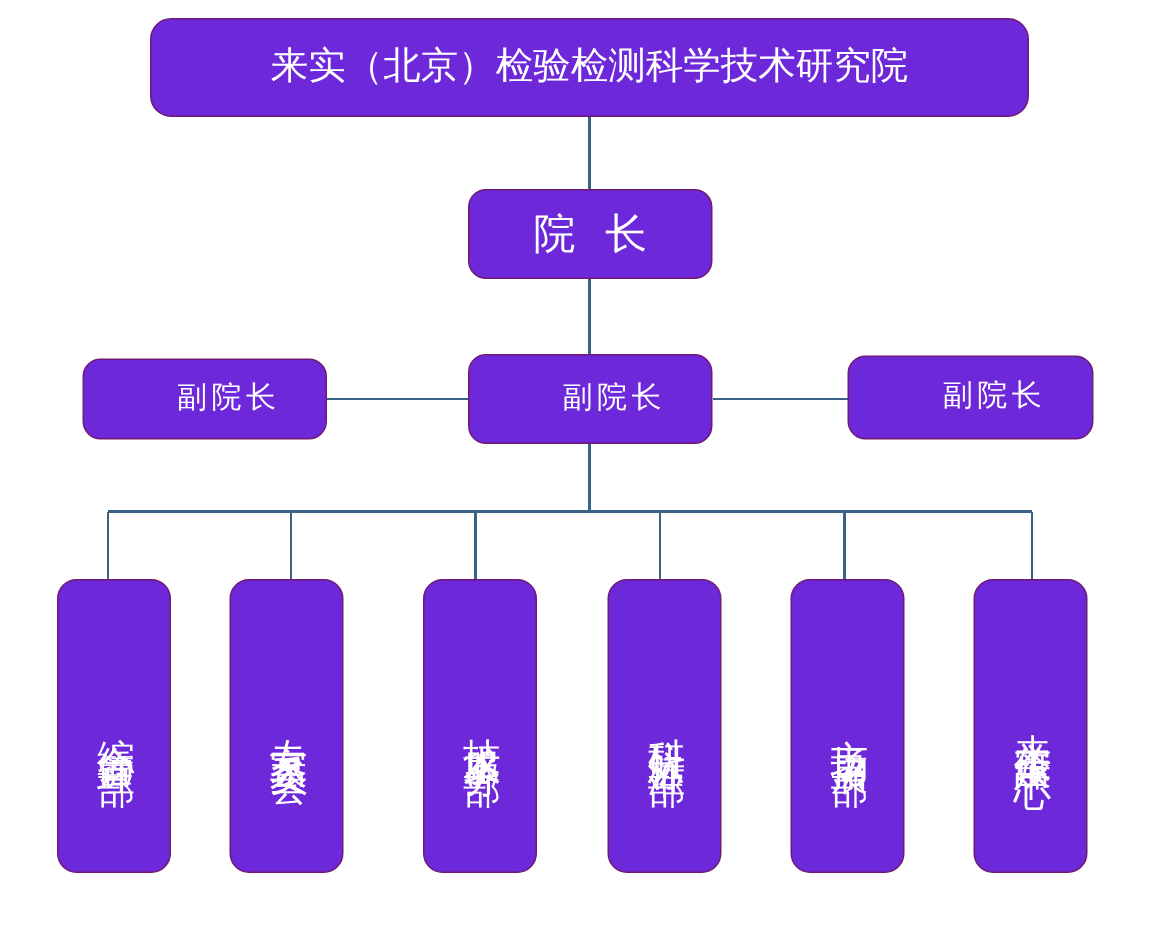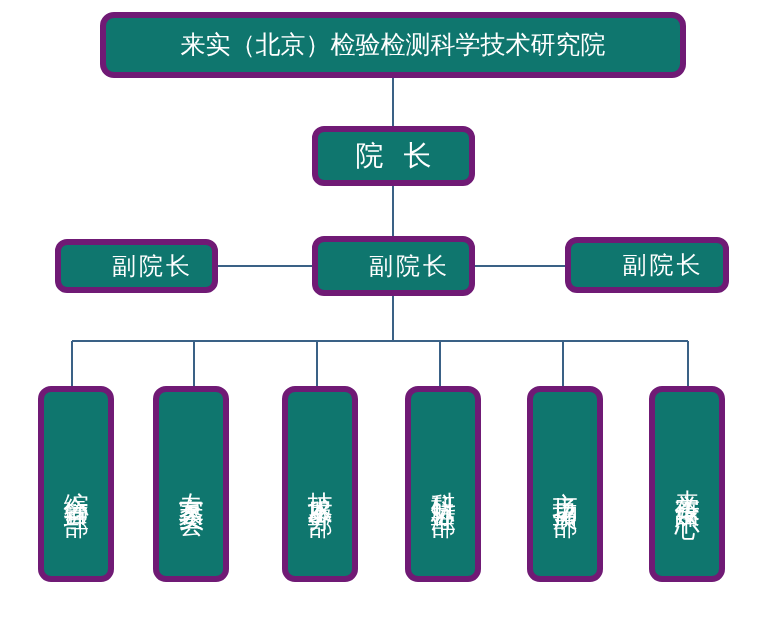--- a/index.html
+++ b/index.html
@@ -29,22 +29,22 @@
     left: 0;
     top: 0;
     width: 768px;
     height: 630px;
     pointer-events: none;
   }
 
   
   .node {
     position: absolute;
-    background: #0f766e;
-    border: 6px solid #701a75;
+    background: #6d28d9;
+    border: 1px solid #701a75;
     border-radius: 12px;
     color: #FFFFFF;
     display: flex;
     align-items: center;
     justify-content: center;
     text-align: right;
     box-sizing: border-box;
     line-height: 1.18;
   }
 
@@ -64,21 +64,21 @@
     top: 126px;
     width: 163px;
     height: 60px;
     font-size: 28px;
     letter-spacing: 6px;
     text-indent: 6px;
   }
 
   
   .node-deputy {
-    font-size: 24px;
+    font-size: 20px;
     letter-spacing: 3px;
     text-indent: 3px;
     padding-left: 29px;
   }
   .node-deputy-left {
     left: 55px;
     top: 239px;
     width: 163px;
     height: 54px;
   }

